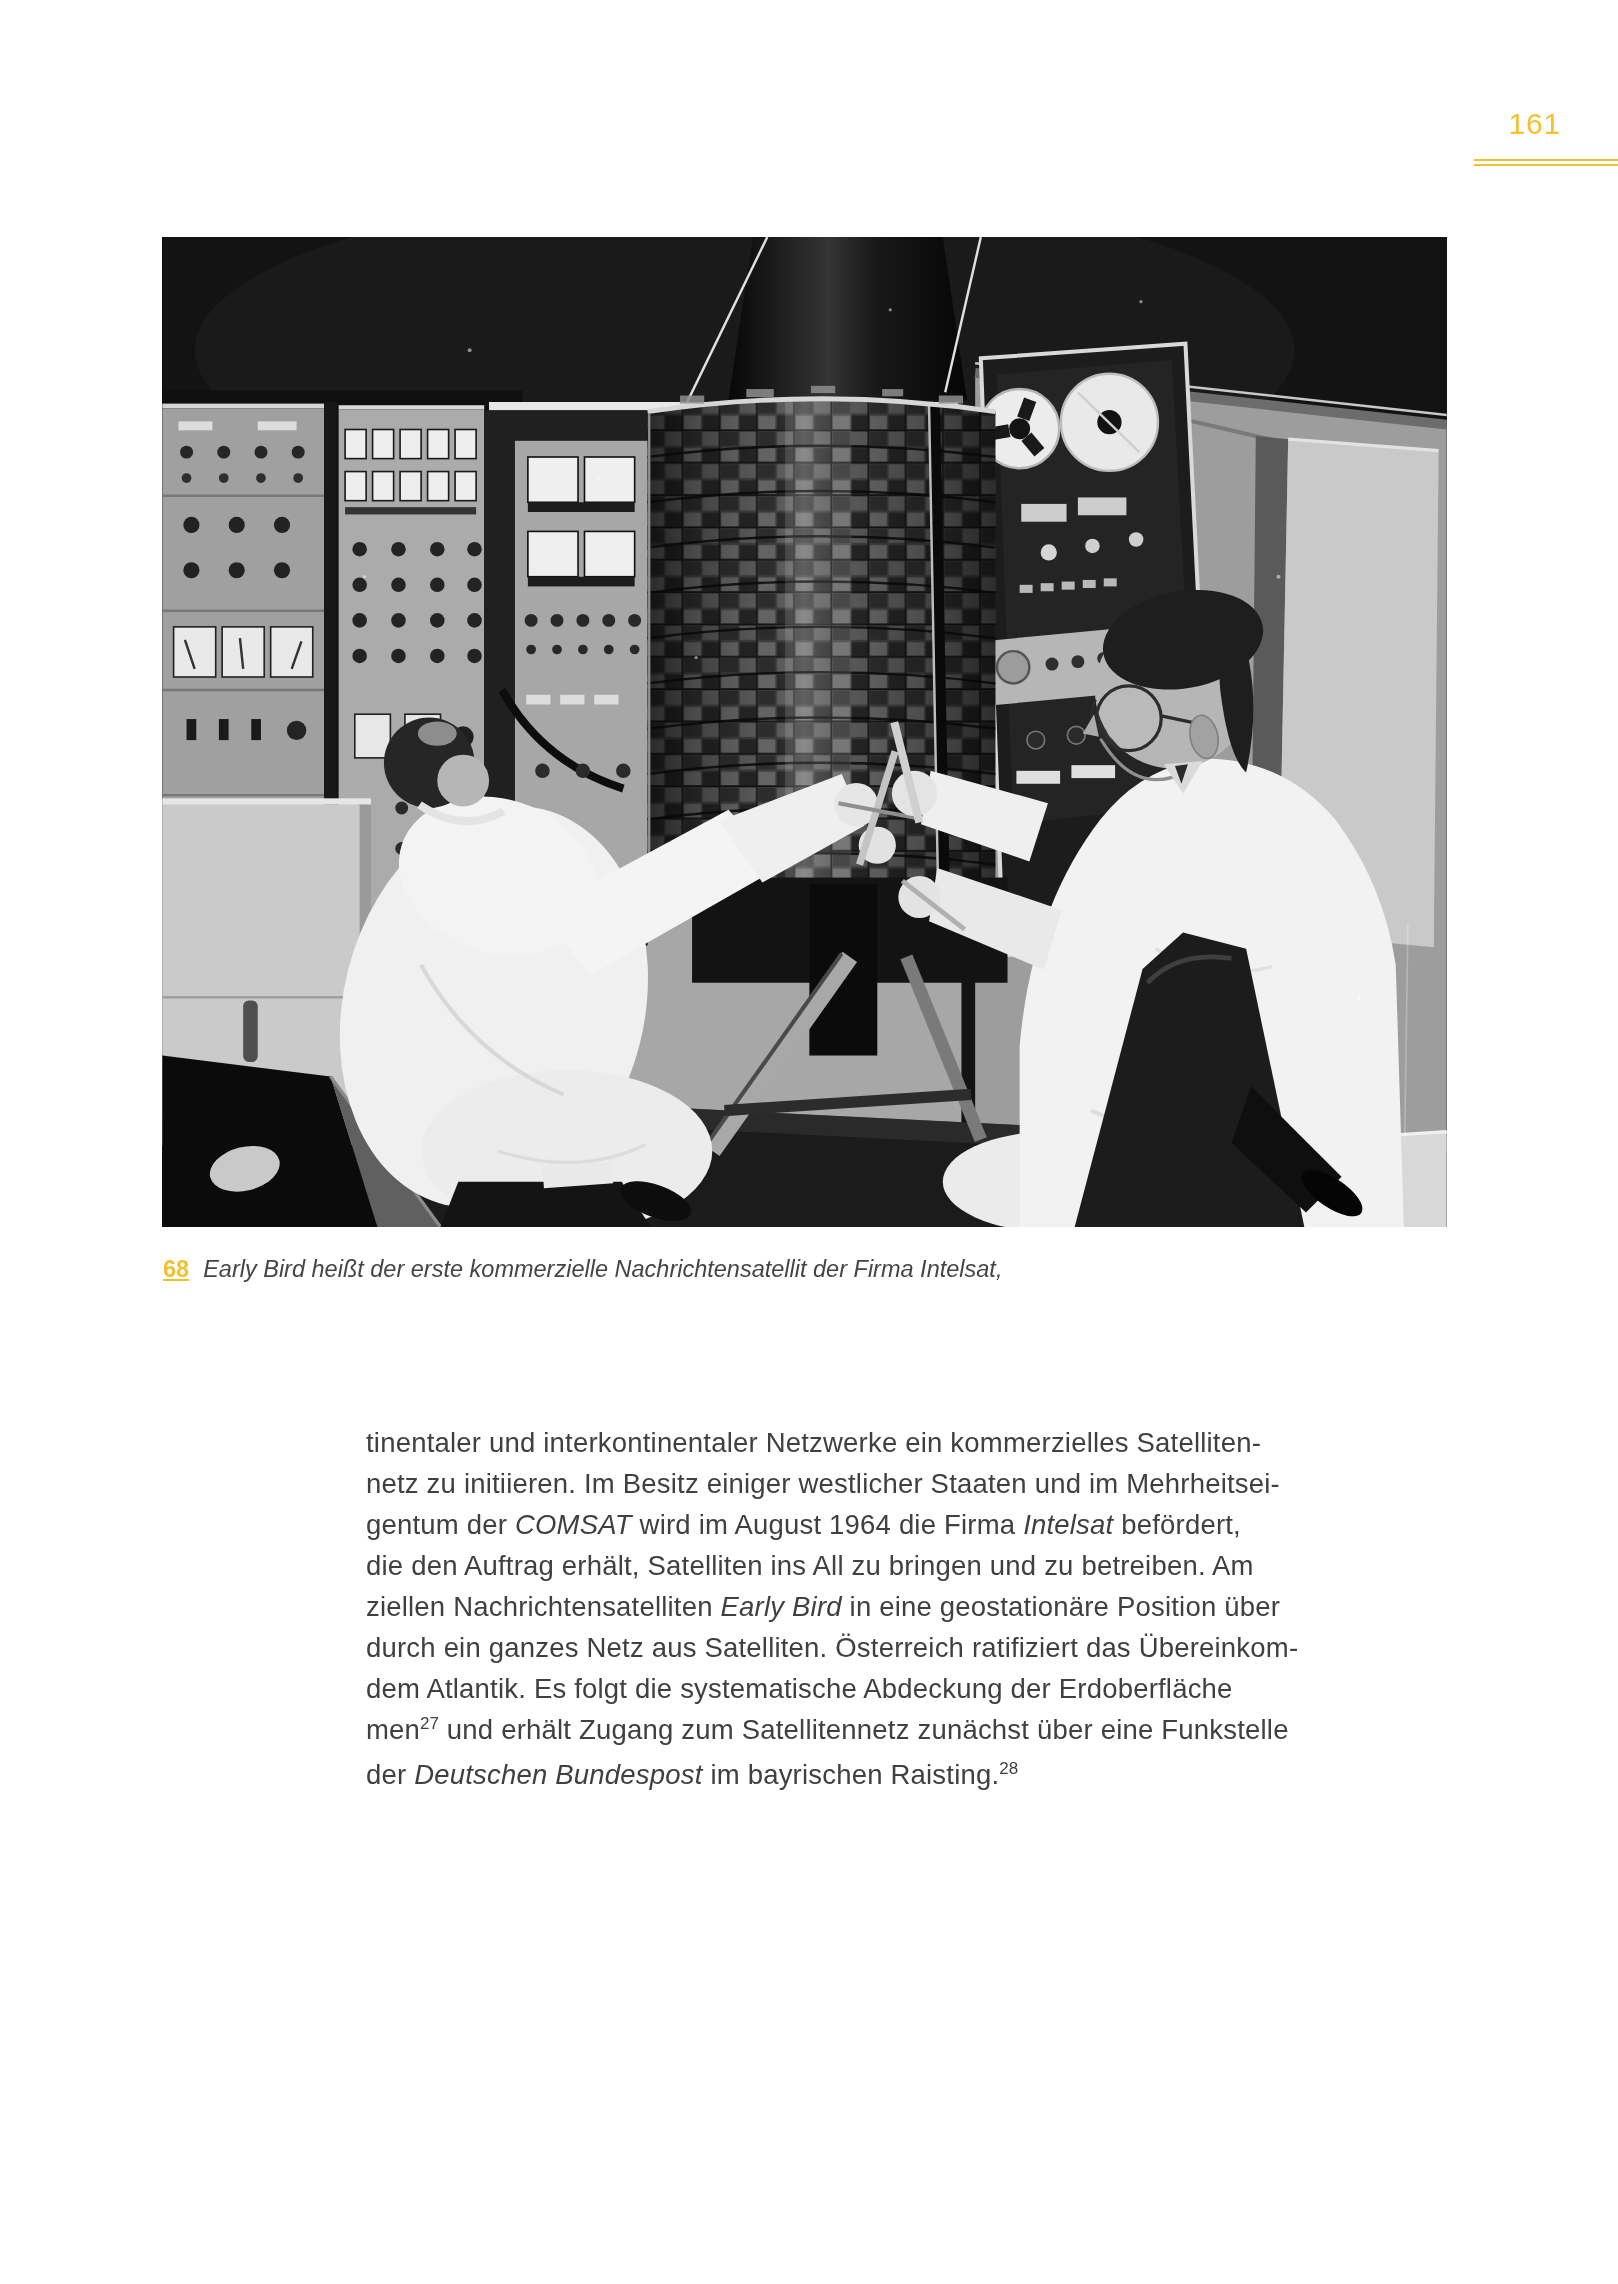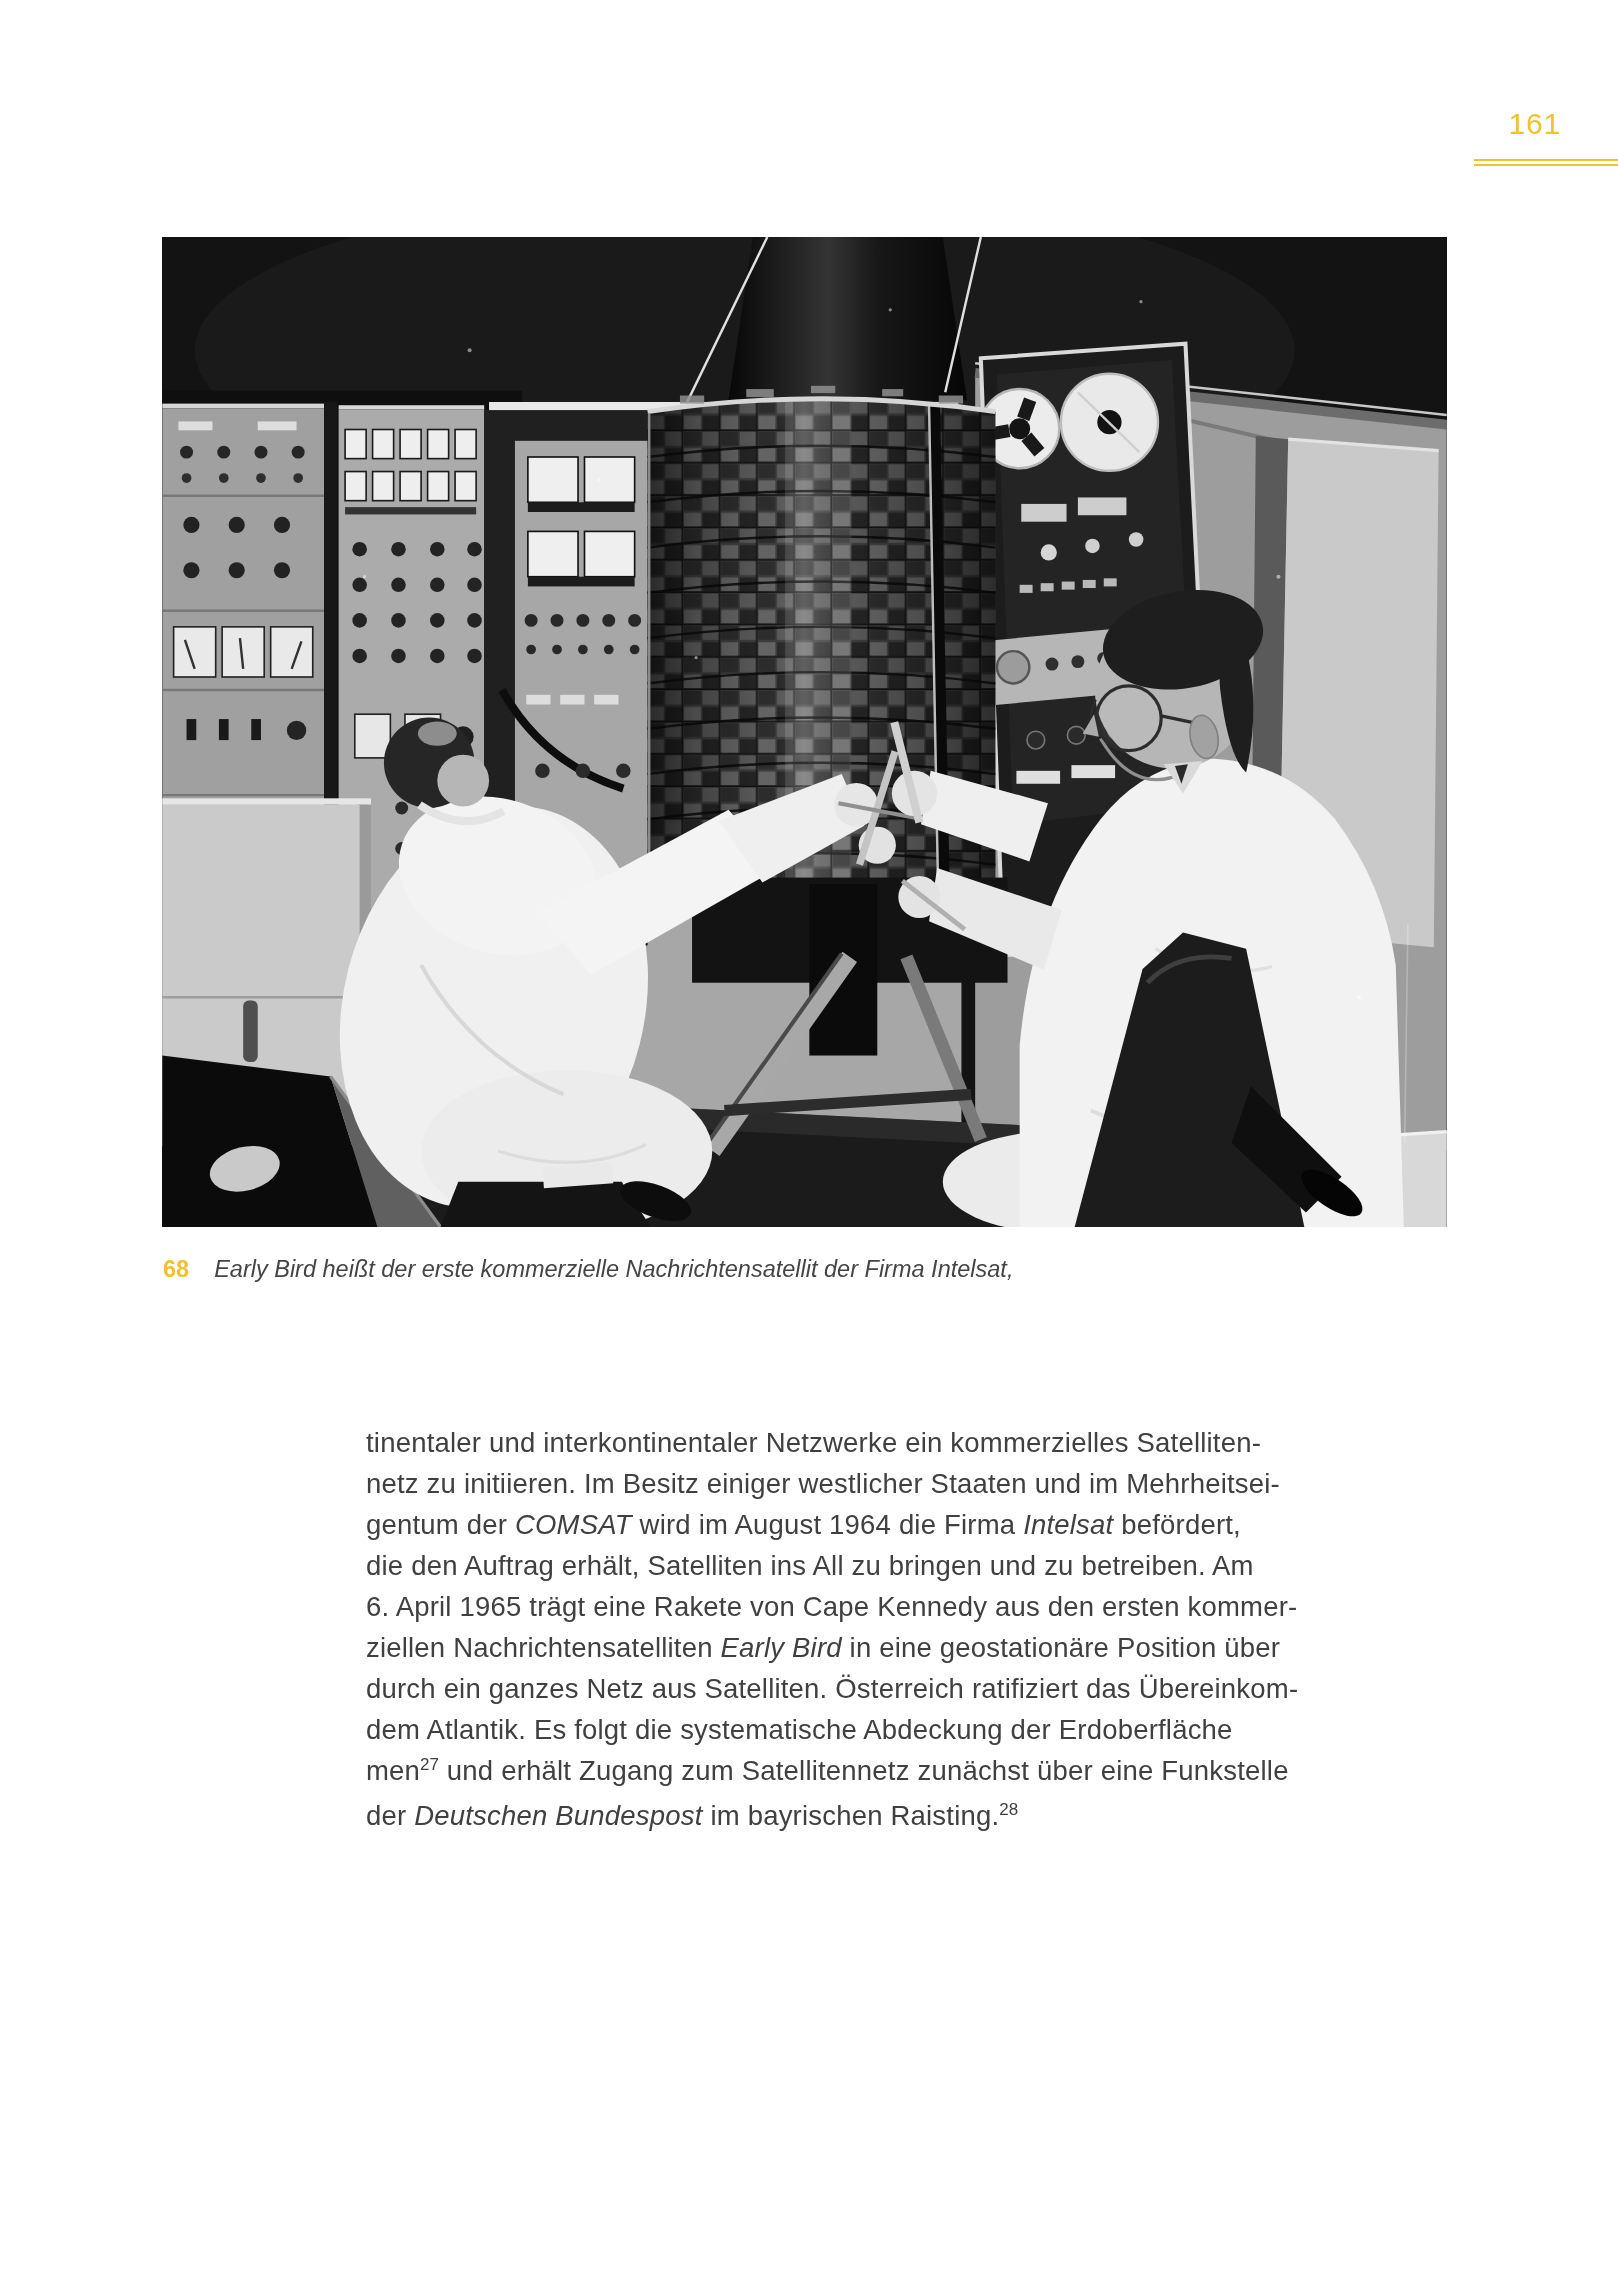--- a/index.html
+++ b/index.html
@@ -19,21 +19,21 @@
   }
   figure.photo{
     margin:0;position:absolute;left:162px;top:237px;width:1285px;height:990px;
     background:#141414;overflow:hidden;
   }
   .caption{
     position:absolute;left:163px;top:1253px;width:1230px;
     font-size:23.5px;line-height:32px;font-style:italic;color:#454545;
   }
   .caption .rich-line{white-space:nowrap;}
-  .cap-num{font-style:normal;font-weight:700;margin-right:25px;}
+  .cap-num{font-style:normal;font-weight:700;margin-right:14px;text-decoration:underline;}
   .body-text{
     position:absolute;left:366px;top:1422px;width:1149px;
     font-size:27.5px;line-height:41px;color:#404040;letter-spacing:0.2px;
   }
   .rich-line{white-space:nowrap;}
   .it{font-style:italic;}
   .sup{font-size:17px;position:relative;top:-9.7px;letter-spacing:0;}
 </style>
 </head>
 <body>
@@ -404,21 +404,20 @@
 
   <div class="caption">
       <div class="rich-line"><span class="cap-num" style="color: rgb(242, 193, 47);">68</span><span>Early Bird heißt der erste kommerzielle Nachrichtensatellit der Firma Intelsat,</span></div>
     </div>
 
   <div class="body-text">
       <div class="rich-line"><span>tinentaler und interkontinentaler Netzwerke ein kommerzielles Satelliten-</span></div>
       <div class="rich-line"><span>netz zu initiieren. Im Besitz einiger westlicher Staaten und im Mehrheitsei-</span></div>
       <div class="rich-line"><span>gentum der </span><span class="it">COMSAT</span><span> wird im August 1964 die Firma </span><span class="it">Intelsat</span><span> befördert,</span></div>
       <div class="rich-line"><span>die den Auftrag erhält, Satelliten ins All zu bringen und zu betreiben. Am</span></div>
-      <div class="rich-line"><span>6. April 1965 trägt eine Rakete von Cape Kennedy aus den ersten kommer-</span></div>
       <div class="rich-line"><span>ziellen Nachrichtensatelliten </span><span class="it">Early Bird</span><span> in eine geostationäre Position über</span></div>
       <div class="rich-line"><span>durch ein ganzes Netz aus Satelliten. Österreich ratifiziert das Übereinkom-</span></div>
       <div class="rich-line"><span>dem Atlantik. Es folgt die systematische Abdeckung der Erdoberfläche</span></div>
       <div class="rich-line"><span>men</span><span class="sup">27</span><span> und erhält Zugang zum Satellitennetz zunächst über eine Funkstelle</span></div>
       <div class="rich-line"><span>der </span><span class="it">Deutschen Bundespost</span><span> im bayrischen Raisting.</span><span class="sup">28</span></div>
     </div>
 
 </div>
 
 

